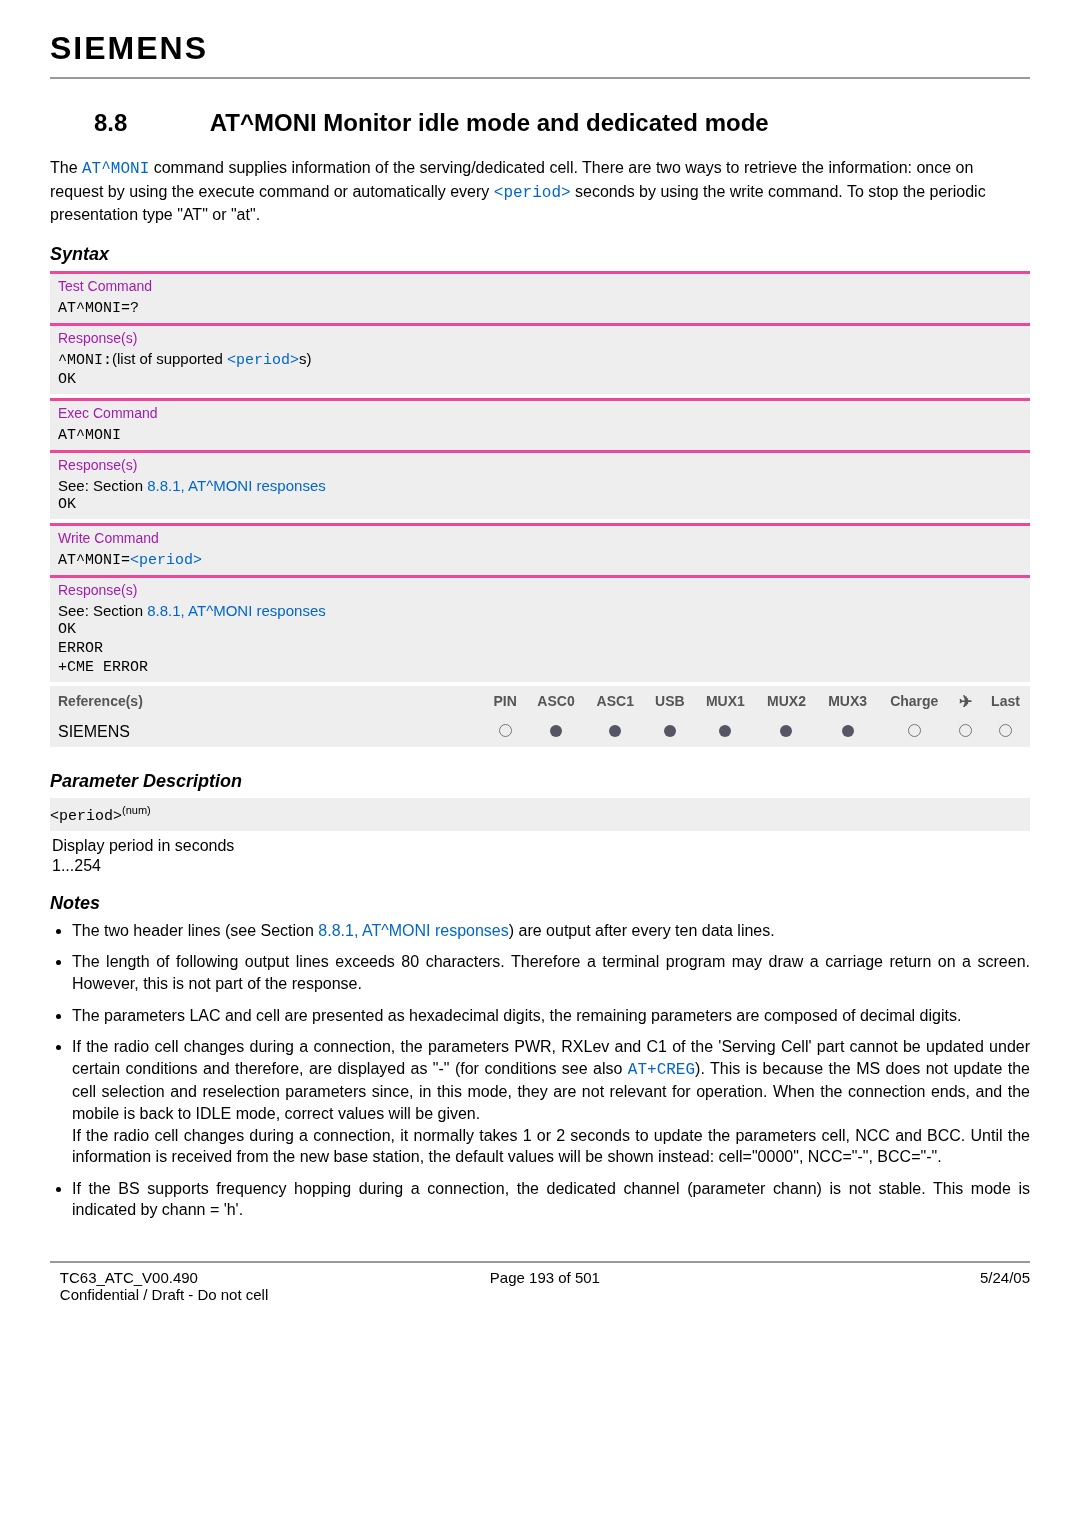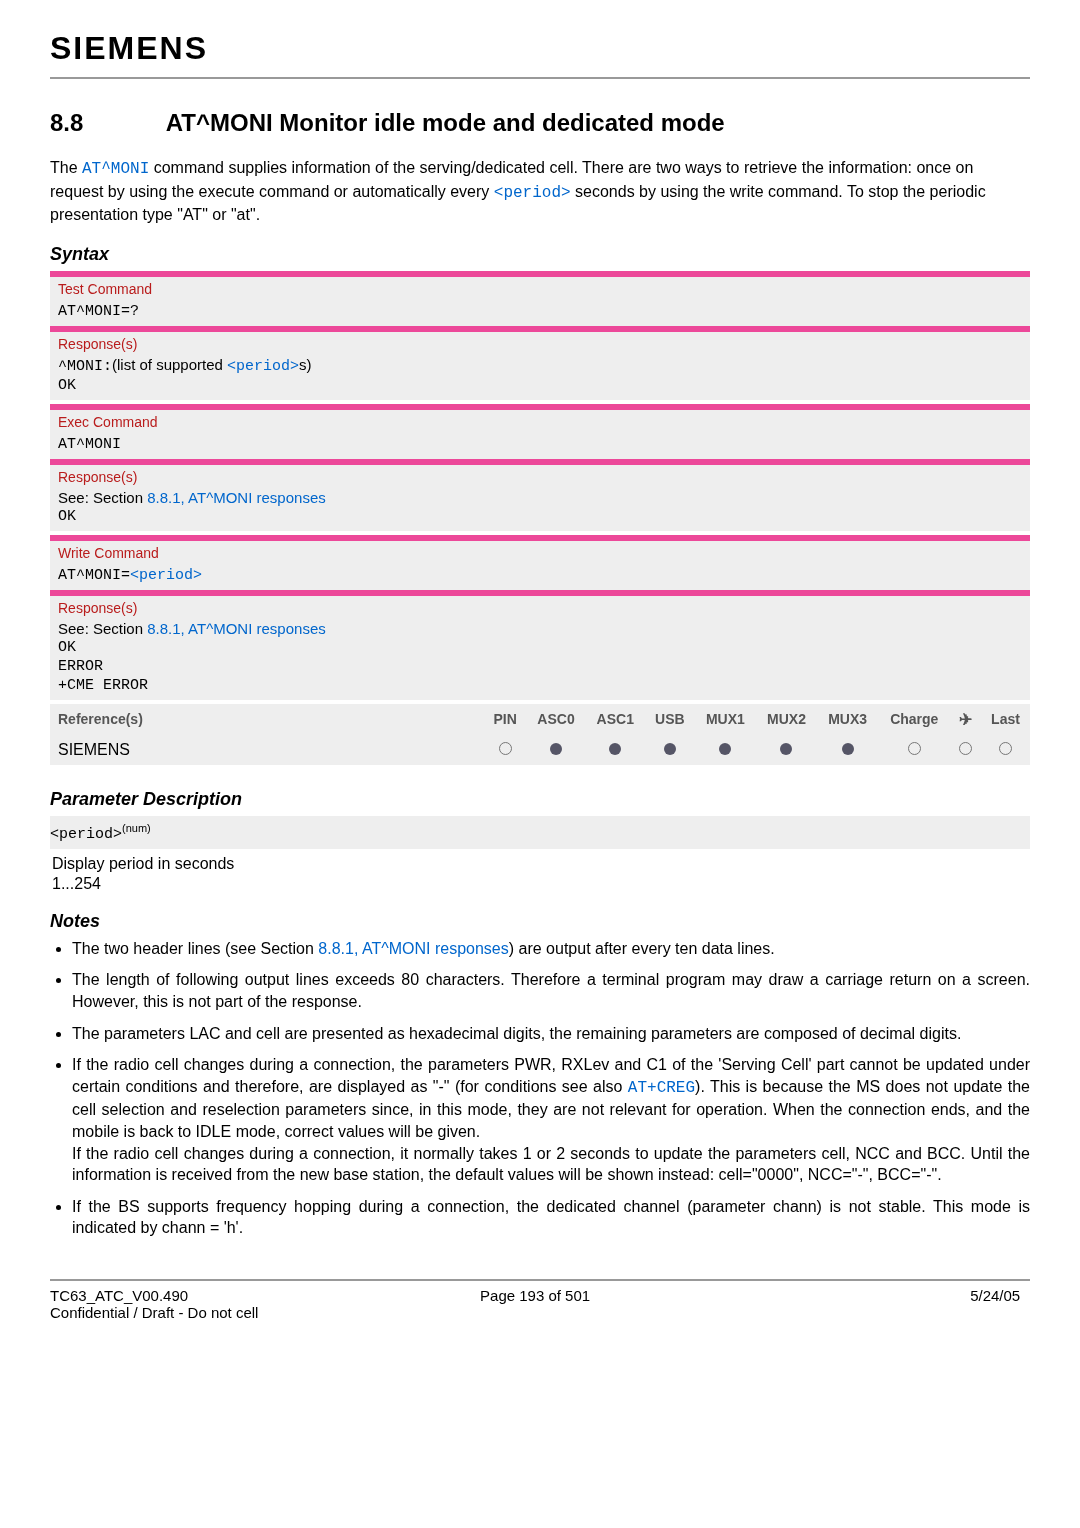--- a/index.html
+++ b/index.html
@@ -36,35 +36,36 @@
     letter-spacing: 2px;
   }
   h2.section-title {
     font-size: 24px;
     font-weight: bold;
     margin: 30px 0 20px 0;
   }
   h2.section-title .sec-num {
     display: inline-block;
     width: 110px;
+    margin-left: 44px;
   }
   .intro {
     font-size: 16px;
     line-height: 1.35;
     margin-bottom: 18px;
   }
   .mono { font-family: "Courier New", monospace; color: #0066cc; }
   .mono-black { font-family: "Courier New", monospace; color: #000; }
   .subhead {
     font-style: italic;
     font-weight: bold;
     font-size: 18px;
     margin: 10px 0 6px 0;
   }
-  .block-label { color: #b91c1c; font-size: 14px; padding: 4px 8px 2px 8px; background:#eeeeee; border-top:6px solid #ec4899;}
+  .block-label { color: #a21caf; font-size: 14px; padding: 4px 8px 2px 8px; background:#eeeeee; border-top:3px solid #ec4899;}
   .block-content { background:#eeeeee; padding: 2px 8px 6px 8px; font-size:15px;}
   .group { margin-bottom: 4px; }
   .link { color: #0066cc; }
   .ref-table {
     width: 100%;
     border-collapse: collapse;
     background: #eeeeee;
     font-size: 14px;
   }
   .ref-table td, .ref-table th {
@@ -91,21 +92,21 @@
   }
   .param-name { font-family:"Courier New", monospace; }
   .param-sup { font-size:11px; vertical-align: super;}
   ul.notes { list-style: disc; padding-left: 22px; margin: 6px 0 0 0;}
   ul.notes li { font-size:16px; line-height:1.35; margin-bottom:10px; text-align: justify;}
   .footer {
     border-top: 2px solid #999;
     margin-top: 40px;
     padding-top: 6px;
     display:flex;
-    justify-content: flex-start;
+    justify-content: flex-end;
     font-size:15px;
   }
   .footer-left { width:33%; text-align:left;}
   .footer-mid { width:33%; text-align:center;}
   .footer-right { width:33%; text-align:right;}
   .airplane::before { content: "\2708"; font-size:16px; color:#555;}
 </style>
 </head>
 <body>
 

